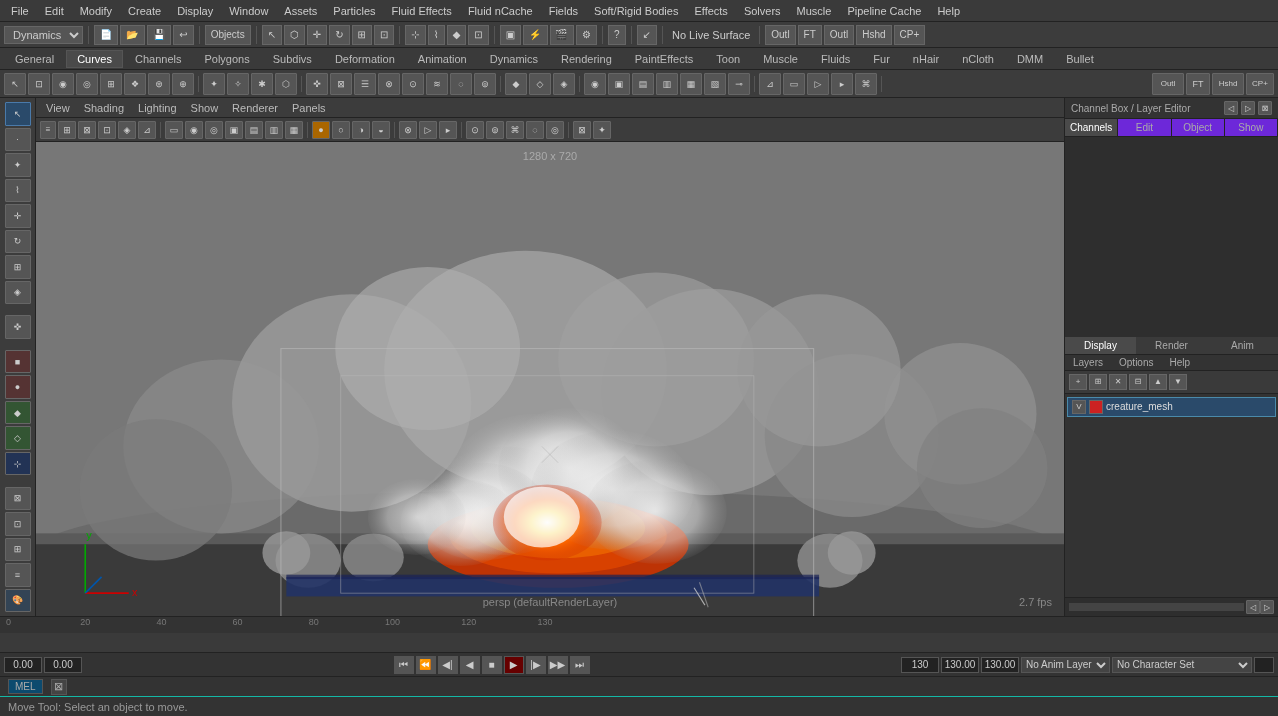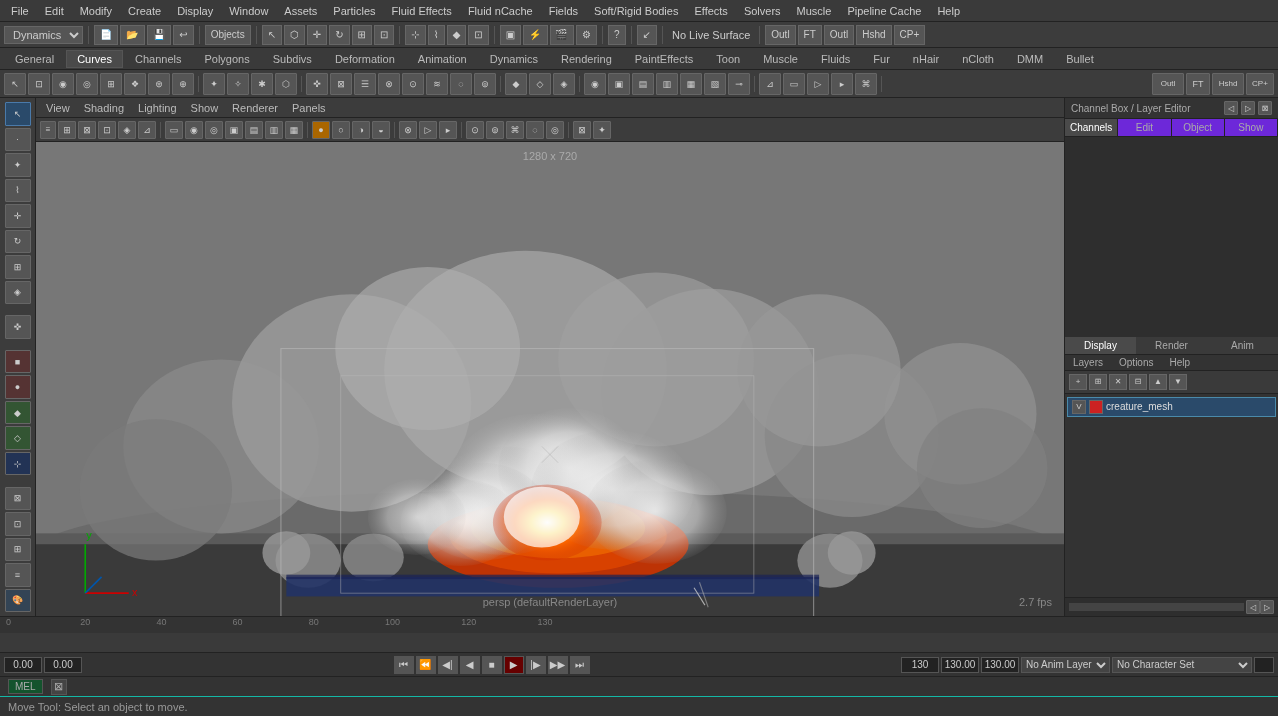--- a/index.html
+++ b/index.html
@@ -844,19 +844,19 @@
   </select>
 
   <select class="pb-select" style="width:140px;">
     <option>No Character Set</option>
   </select>
 
   <input class="pb-field" style="width: 20px;" type="text" value="">
 </div>
 
 <div id="bottom-bar">
-  <div style="background:#14532d;border:1px solid #555;padding:1px 6px;font-size:10px;color:#aaa;">MEL</div>
+  <div style="background:#0c4a6e;border:1px solid #555;padding:1px 6px;font-size:10px;color:#aaa;">MEL</div>
   <div style="background:#444;border:1px solid #555;padding:1px 4px;width:16px;height:16px;display:flex;align-items:center;justify-content:center;">⊠</div>
 </div>
 
 <div style="height:20px;background:#333;border-top:1px solid #14b8a6;display:flex;align-items:center;padding:0 8px;">
   <span style="font-size:11px;color:#999;">Move Tool: Select an object to move.</span>
 </div>
 
 </body></html>

